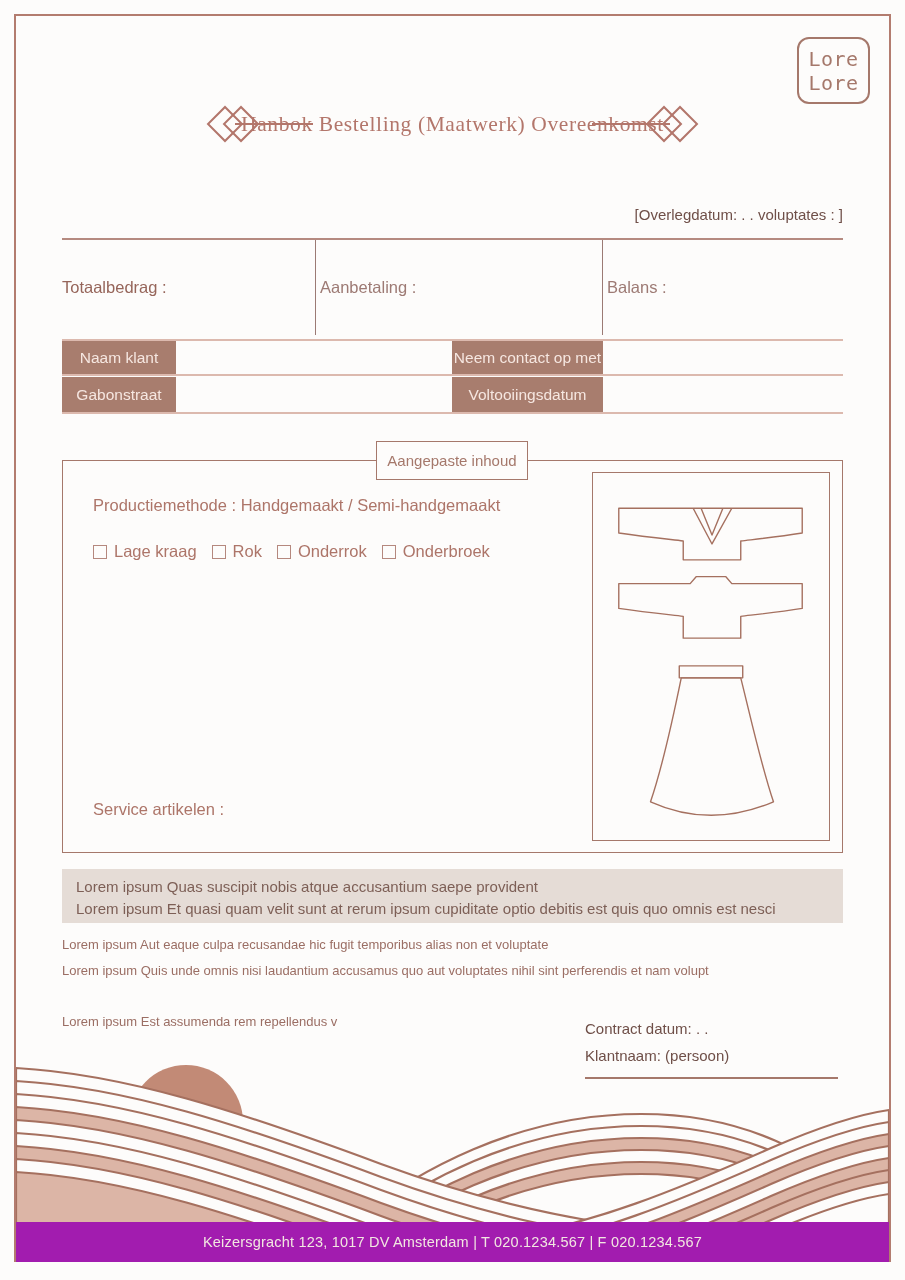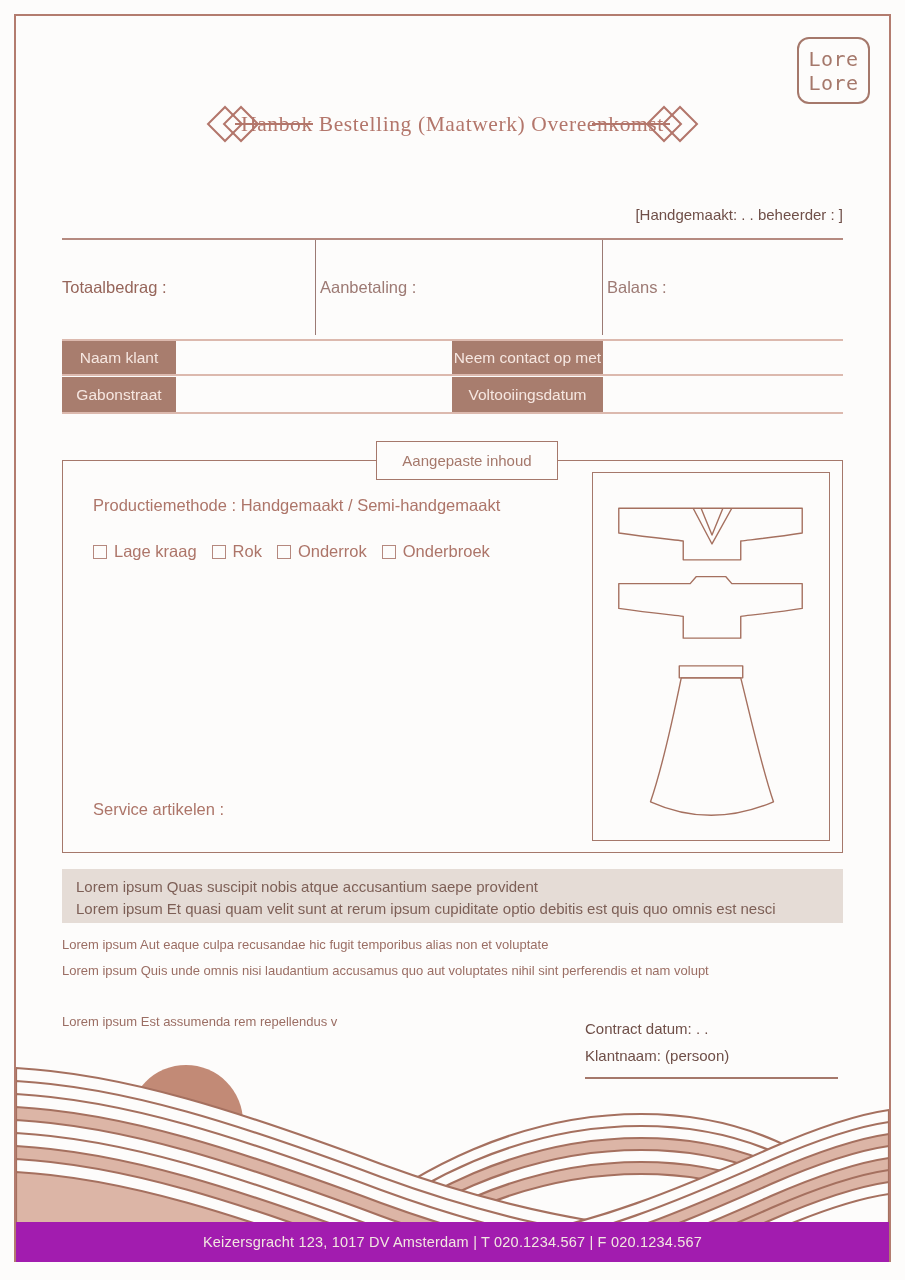--- a/index.html
+++ b/index.html
@@ -45,21 +45,21 @@
   .det-label{background:#a87d6e;color:#f6e7e1;font-size:15.5px;display:flex;align-items:center;
              justify-content:center;box-sizing:border-box;text-align:center;}
   .det-label.l1{width:114px;}
   .det-label.l2{width:151px;}
   .det-value{box-sizing:border-box;}
   .det-value.v1{width:276px;}
   .det-value.v2{width:240px;}
 
   
   .custom-box{left:62px;top:460px;width:781px;height:393px;border:1.5px solid #a5786b;box-sizing:border-box;}
-  .custom-header{left:376px;top:441px;width:182px;height:39px;background:#fdfcfb;border:1.5px solid #a5786b;
+  .custom-header{left:376px;top:441px;width:152px;height:39px;background:#fdfcfb;border:1.5px solid #a5786b;
                  box-sizing:border-box;display:flex;align-items:center;justify-content:center;
                  font-size:15px;color:#a5786b;z-index:3;}
   .production{left:93px;top:496px;font-size:16.5px;color:#ad7569;}
   .cb-row{left:93px;top:523px;display:flex;gap:15px;align-items:center;font-size:16.5px;color:#ad7569;margin-top:19px;}
   .cb{display:flex;align-items:center;gap:7px;cursor:pointer;}
   .cb .box{width:14px;height:14px;border:1.5px solid #b5887e;box-sizing:border-box;background:#fdfcfb;}
   .service{left:93px;top:800px;font-size:16.5px;color:#ad7569;}
   .hanbok-box{left:592px;top:472px;width:238px;height:369px;border:1.3px solid #a5786b;
               box-sizing:border-box;background:#fdfcfb;}
   .hanbok-box svg{width:100%;height:100%;display:block;}
@@ -105,21 +105,21 @@
   <h1 class="title">Hanbok Bestelling (Maatwerk) Overeenkomst</h1>
   <svg class="deco deco-right" viewBox="0 0 108 44">
     <g fill="none" stroke="#b3766b" stroke-width="2">
       <rect x="8" y="10" width="24" height="24" transform="rotate(45 20 22)"></rect>
       <rect x="24" y="10" width="24" height="24" transform="rotate(45 36 22)"></rect>
       <path d="M30,22 H108"></path>
     </g>
   </svg>
 </div>
 
-<div class="abs meta-note">[Handgemaakt: . . beheerder : ]</div>
+<div class="abs meta-note">[Overlegdatum: . . voluptates : ]</div>
 
 <div class="abs sum-table">
   <div class="sum-cell c1">
     <span>Totaalbedrag :</span>
   </div>
   <div class="sum-cell c2">
     <span>Aanbetaling :</span>
   </div>
   <div class="sum-cell c3">
     <span>Balans :</span>

